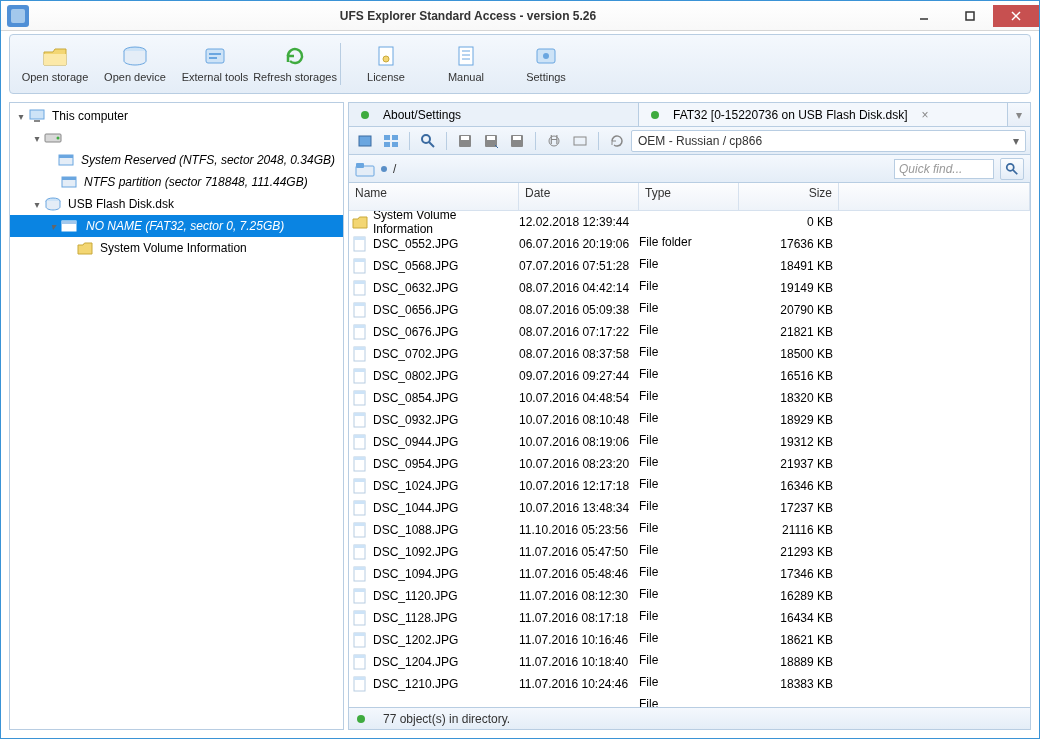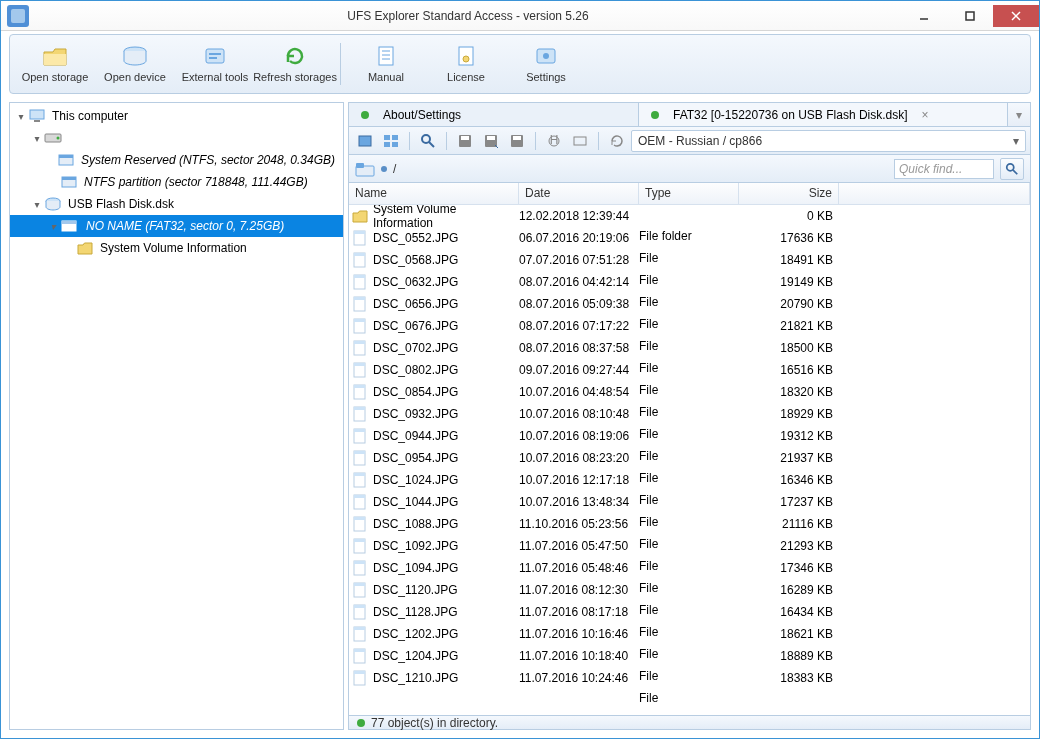--- a/index.html
+++ b/index.html
@@ -1,19 +1,19 @@
 <!DOCTYPE html>
 <html><head>
 <meta charset="utf-8">
 <style>
 * { box-sizing: border-box; margin: 0; padding: 0; font-family: "Segoe UI", Tahoma, sans-serif; font-size: 12px; }
 body { background: #fff; width: 1040px; height: 739px; overflow: hidden; display: flex; flex-direction: column; border: 1px solid #3a93d6; }
 
 
-.titlebar { height: 30px; background: linear-gradient(#fff, #f8f8f8); display: flex; align-items: center; border-bottom: 1px solid #d6d6d6; }
+.titlebar { height: 30px; background: linear-gradient(#fff, #f8f8f8); display: flex; align-items: center; border-bottom: 1px solid #d6d6d6; font-weight: bold; }
 .titlebar .appicon { width: 22px; height: 22px; margin: 0 6px; background: #4f8fd6; border-radius: 3px; position: relative; }
 .titlebar .appicon::after { content: ""; position: absolute; inset: 4px; background: #a3c8ec; border-radius: 2px; }
 .titlebar .title { flex: 1; text-align: center; color: #333; font-size: 12px; }
 .titlebar .winbtns { display: flex; }
 .titlebar .winbtn { width: 46px; height: 22px; display: flex; align-items: center; justify-content: center; color: #333; }
 .titlebar .winbtn.close { background: #c75050; color: #fff; width: 46px; height: 22px; }
 .titlebar .winbtn svg { width: 10px; height: 10px; }
 
 
 .maintb-wrap { padding: 3px 8px 8px 8px; background: #fff; }
@@ -59,31 +59,31 @@
 .pathbar { height: 28px; background: linear-gradient(#f4f8fd,#e4edf7); border-bottom: 1px solid #b8cde2; display:flex; align-items:center; padding: 0 6px; gap: 6px; }
 .pathbar .picon { width: 20px; height: 18px; }
 .pathbar .dot2 { width: 6px; height: 6px; border-radius: 50%; background: #5a8fc7; }
 .pathbar .slash { color: #333; }
 .pathbar .spacer { flex: 1; }
 .quickfind { width: 100px; height: 20px; border: 1px solid #b8cde2; background: #fff; padding: 0 4px; font-style: italic; color: #999; display:flex; align-items:center; }
 .findbtn { width: 24px; height: 22px; border: 1px solid #b8cde2; border-radius: 2px; background: linear-gradient(#fafcfe,#e4edf7); display:flex; align-items:center; justify-content:center; }
 
 
 .filelist-wrap { flex: 1; min-height: 0; display: flex; flex-direction: column; }
-.fhdr { height: 22px; background: linear-gradient(#fdfdfe,#eef3f9); border-bottom: 1px solid #d6e1ee; display:flex; color:#333; }
+.fhdr { height: 28px; background: linear-gradient(#fdfdfe,#eef3f9); border-bottom: 1px solid #d6e1ee; display:flex; color:#333; }
 .fhdr > div { padding: 3px 6px; border-right: 1px solid #d6e1ee; }
 .col-name { width: 170px; } .col-date { width: 120px; } .col-type { width: 100px; } .col-size { width: 100px; text-align: right; } .col-rest { flex:1; }
 .filelist { flex: 1; overflow-y: scroll; background: #fff; }
 .frow { height: 22px; display: flex; align-items: center; }
 .frow .ficon { width: 18px; height: 16px; margin: 0 4px 0 2px; flex-shrink:0; }
 .frow .c-name { width: 170px; display:flex; align-items:center; overflow:hidden; }
 .frow .c-date { width: 120px; } .frow .c-type { width: 100px; margin-top: 40px; } .frow .c-size { width: 100px; text-align: right; padding-right: 6px; }
 
 
-.statusbar { height: 14px; background: linear-gradient(#f4f8fd,#e4edf7); border-top: 1px solid #b8cde2; display:flex; align-items:center; padding:0 8px; gap:6px; color:#333; }
+.statusbar { height: 22px; background: linear-gradient(#f4f8fd,#e4edf7); border-top: 1px solid #b8cde2; display:flex; align-items:center; padding:0 8px; gap:18px; color:#333; }
 .statusbar .dot { width: 8px; height: 8px; border-radius: 50%; background: #3fab3f; }
 
 
 .filelist::-webkit-scrollbar { width: 16px; }
 .filelist::-webkit-scrollbar-track { background: #f0f0f0; }
 .filelist::-webkit-scrollbar-thumb { background: #c6c6c6; border: 1px solid #a8a8a8; }
 .filelist::-webkit-scrollbar-button { background: #f0f0f0; height: 16px; border: 1px solid #c6c6c6; }
 
 
 </style>
@@ -141,32 +141,32 @@
         <div class="ticon"><svg viewBox="0 0 26 22">
             <path d="M6 11a7 7 0 1 1 2 5" fill="none" stroke="#3fab3f" stroke-width="2.5"></path>
             <path d="M6 17v-6h6" fill="none" stroke="#3fab3f" stroke-width="2.5"></path>
           </svg></div>
         <div class="tlabel">Refresh storages</div>
       </div>
       <div class="tsep"></div>
       <div class="tbtn">
         <div class="ticon"><svg viewBox="0 0 26 22">
             <rect x="6" y="2" width="14" height="18" fill="#fff" stroke="#6aa6e0"></rect>
+            <circle cx="13" cy="14" r="3" fill="#f3d673" stroke="#c9a93a"></circle>
+          </svg></div>
+        <div class="tlabel">License</div>
+      </div>
+      <div class="tbtn">
+        <div class="ticon"><svg viewBox="0 0 26 22">
+            <rect x="6" y="2" width="14" height="18" fill="#fff" stroke="#6aa6e0"></rect>
             <line x1="9" y1="6" x2="17" y2="6" stroke="#6aa6e0"></line>
             <line x1="9" y1="10" x2="17" y2="10" stroke="#6aa6e0"></line>
             <line x1="9" y1="14" x2="17" y2="14" stroke="#6aa6e0"></line>
           </svg></div>
         <div class="tlabel">Manual</div>
-      </div>
-      <div class="tbtn">
-        <div class="ticon"><svg viewBox="0 0 26 22">
-            <rect x="6" y="2" width="14" height="18" fill="#fff" stroke="#6aa6e0"></rect>
-            <circle cx="13" cy="14" r="3" fill="#f3d673" stroke="#c9a93a"></circle>
-          </svg></div>
-        <div class="tlabel">License</div>
       </div>
       <div class="tbtn">
         <div class="ticon"><svg viewBox="0 0 26 22">
             <rect x="4" y="4" width="18" height="14" rx="2" fill="#cde3f7" stroke="#6aa6e0"></rect>
             <circle cx="13" cy="11" r="3" fill="#6aa6e0"></circle>
           </svg></div>
         <div class="tlabel">Settings</div>
       </div>
     </div>
 </div>

